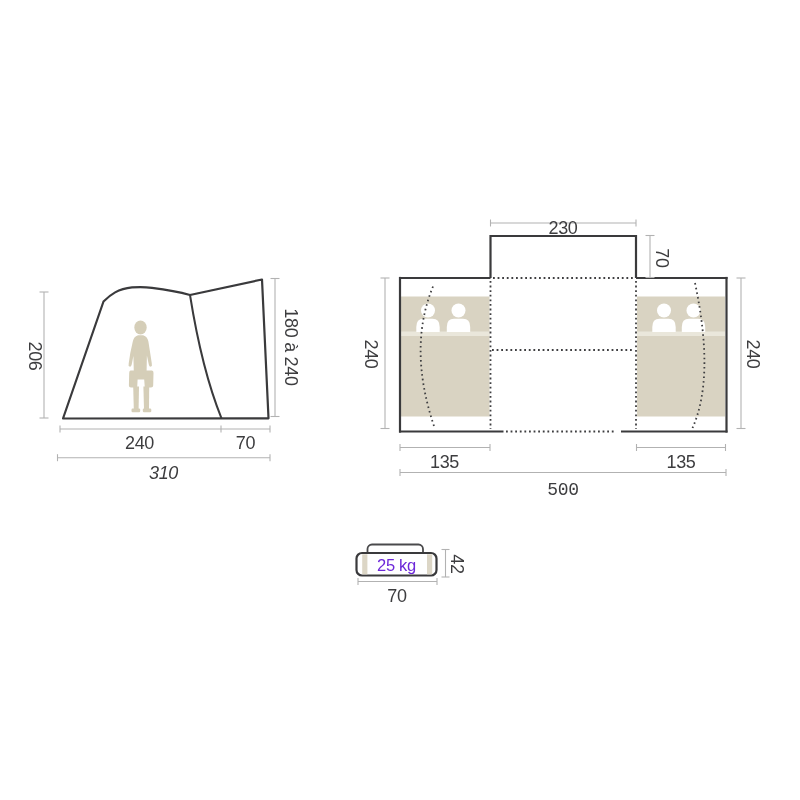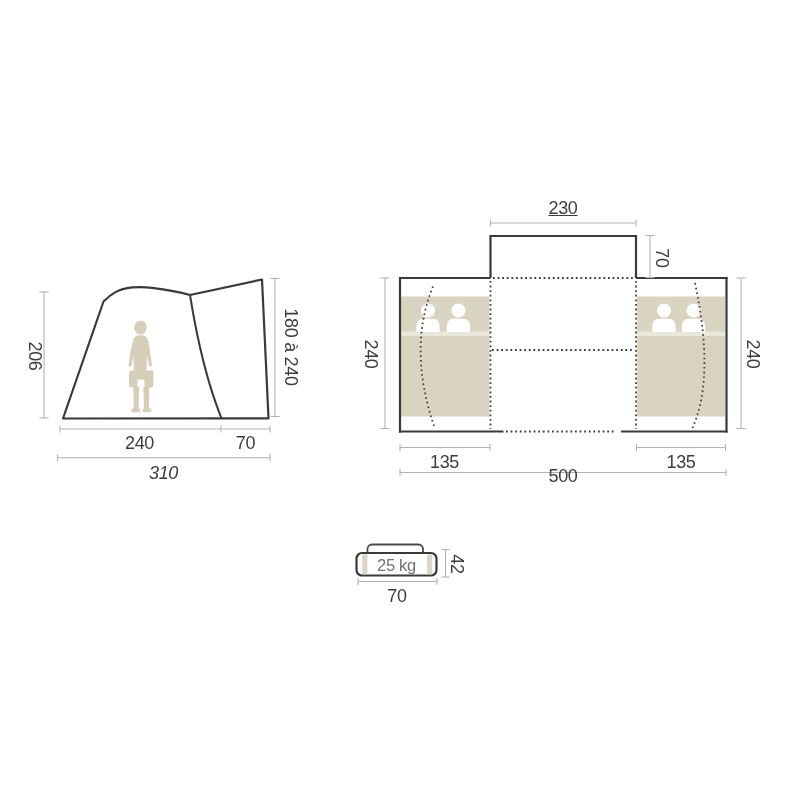--- a/index.html
+++ b/index.html
@@ -9,21 +9,21 @@
   .dim-label{
     position:absolute;
     font-size:18px;
     color:#3d3d3f;
     letter-spacing:-0.3px;
     white-space:nowrap;
     transform:translate(-50%,-50%);
     line-height:1;
   }
   .dim-label.v{transform:translate(-50%,-50%) rotate(90deg);}
-  .bag-text{font-size:16.5px;color:#737373;}
+  .bag-text{font-size:16.5px;color:#6d28d9;}
 </style>
 </head>
 <body>
 
 <div class="stage">
 
   <svg class="layer" width="800" height="800" viewBox="0 0 800 800">
 
     <g>
 
@@ -186,25 +186,25 @@
       </g>
     </g>
   </svg>
 
   <div class="dim-label v" style="left:34.5px;top:356px;">206</div>
   <div class="dim-label v" style="left:291px;top:347px;">180 à 240</div>
   <div class="dim-label" style="left:139.5px;top:443px;">240</div>
   <div class="dim-label" style="left:245.5px;top:443px;">70</div>
   <div class="dim-label" style="left:163.5px;top:473px;font-style:italic;">310</div>
 
-  <div class="dim-label" style="left:563px;top:208px;text-decoration:underline;">230</div>
+  <div class="dim-label" style="left:563px;top:228px;text-decoration:underline;">230</div>
   <div class="dim-label v" style="left:661.5px;top:258px;">70</div>
   <div class="dim-label v" style="left:371px;top:354px;">240</div>
   <div class="dim-label v" style="left:753px;top:354px;">240</div>
   <div class="dim-label" style="left:444.5px;top:462px;">135</div>
   <div class="dim-label" style="left:681px;top:462px;">135</div>
-  <div class="dim-label" style="left:563px;top:476px;">500</div>
+  <div class="dim-label" style="left:563px;top:490px;font-family:Liberation Mono, monospace;">500</div>
 
   <div class="dim-label bag-text" style="left:396.5px;top:564.5px;">25 kg</div>
   <div class="dim-label v" style="left:456.5px;top:563.5px;">42</div>
   <div class="dim-label" style="left:397px;top:595.5px;">70</div>
 
 </div>
 
 </body></html>

